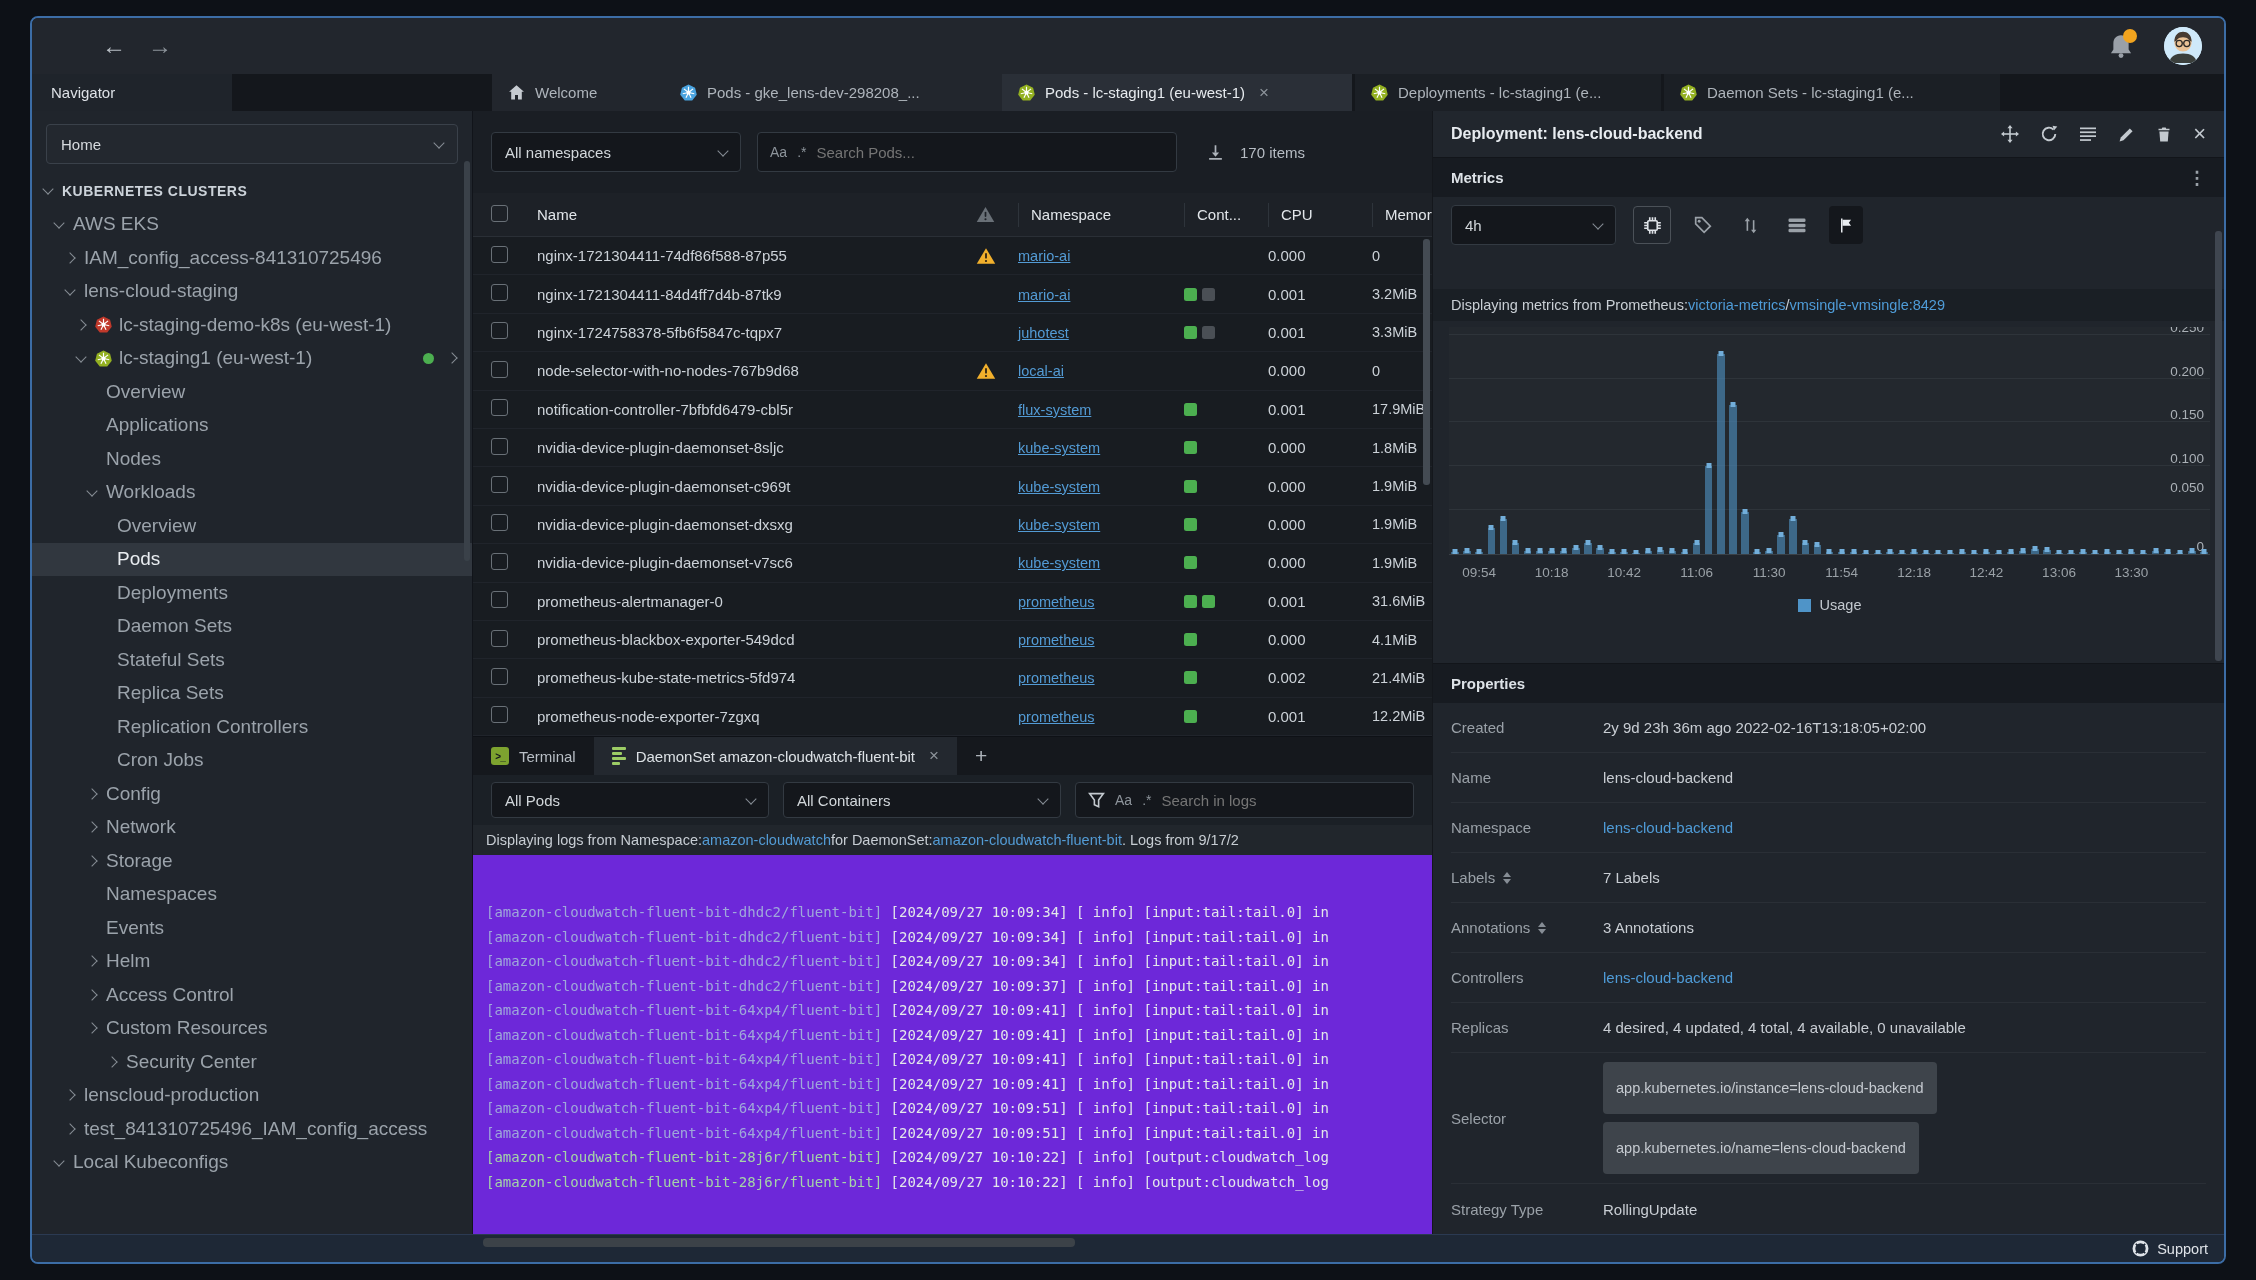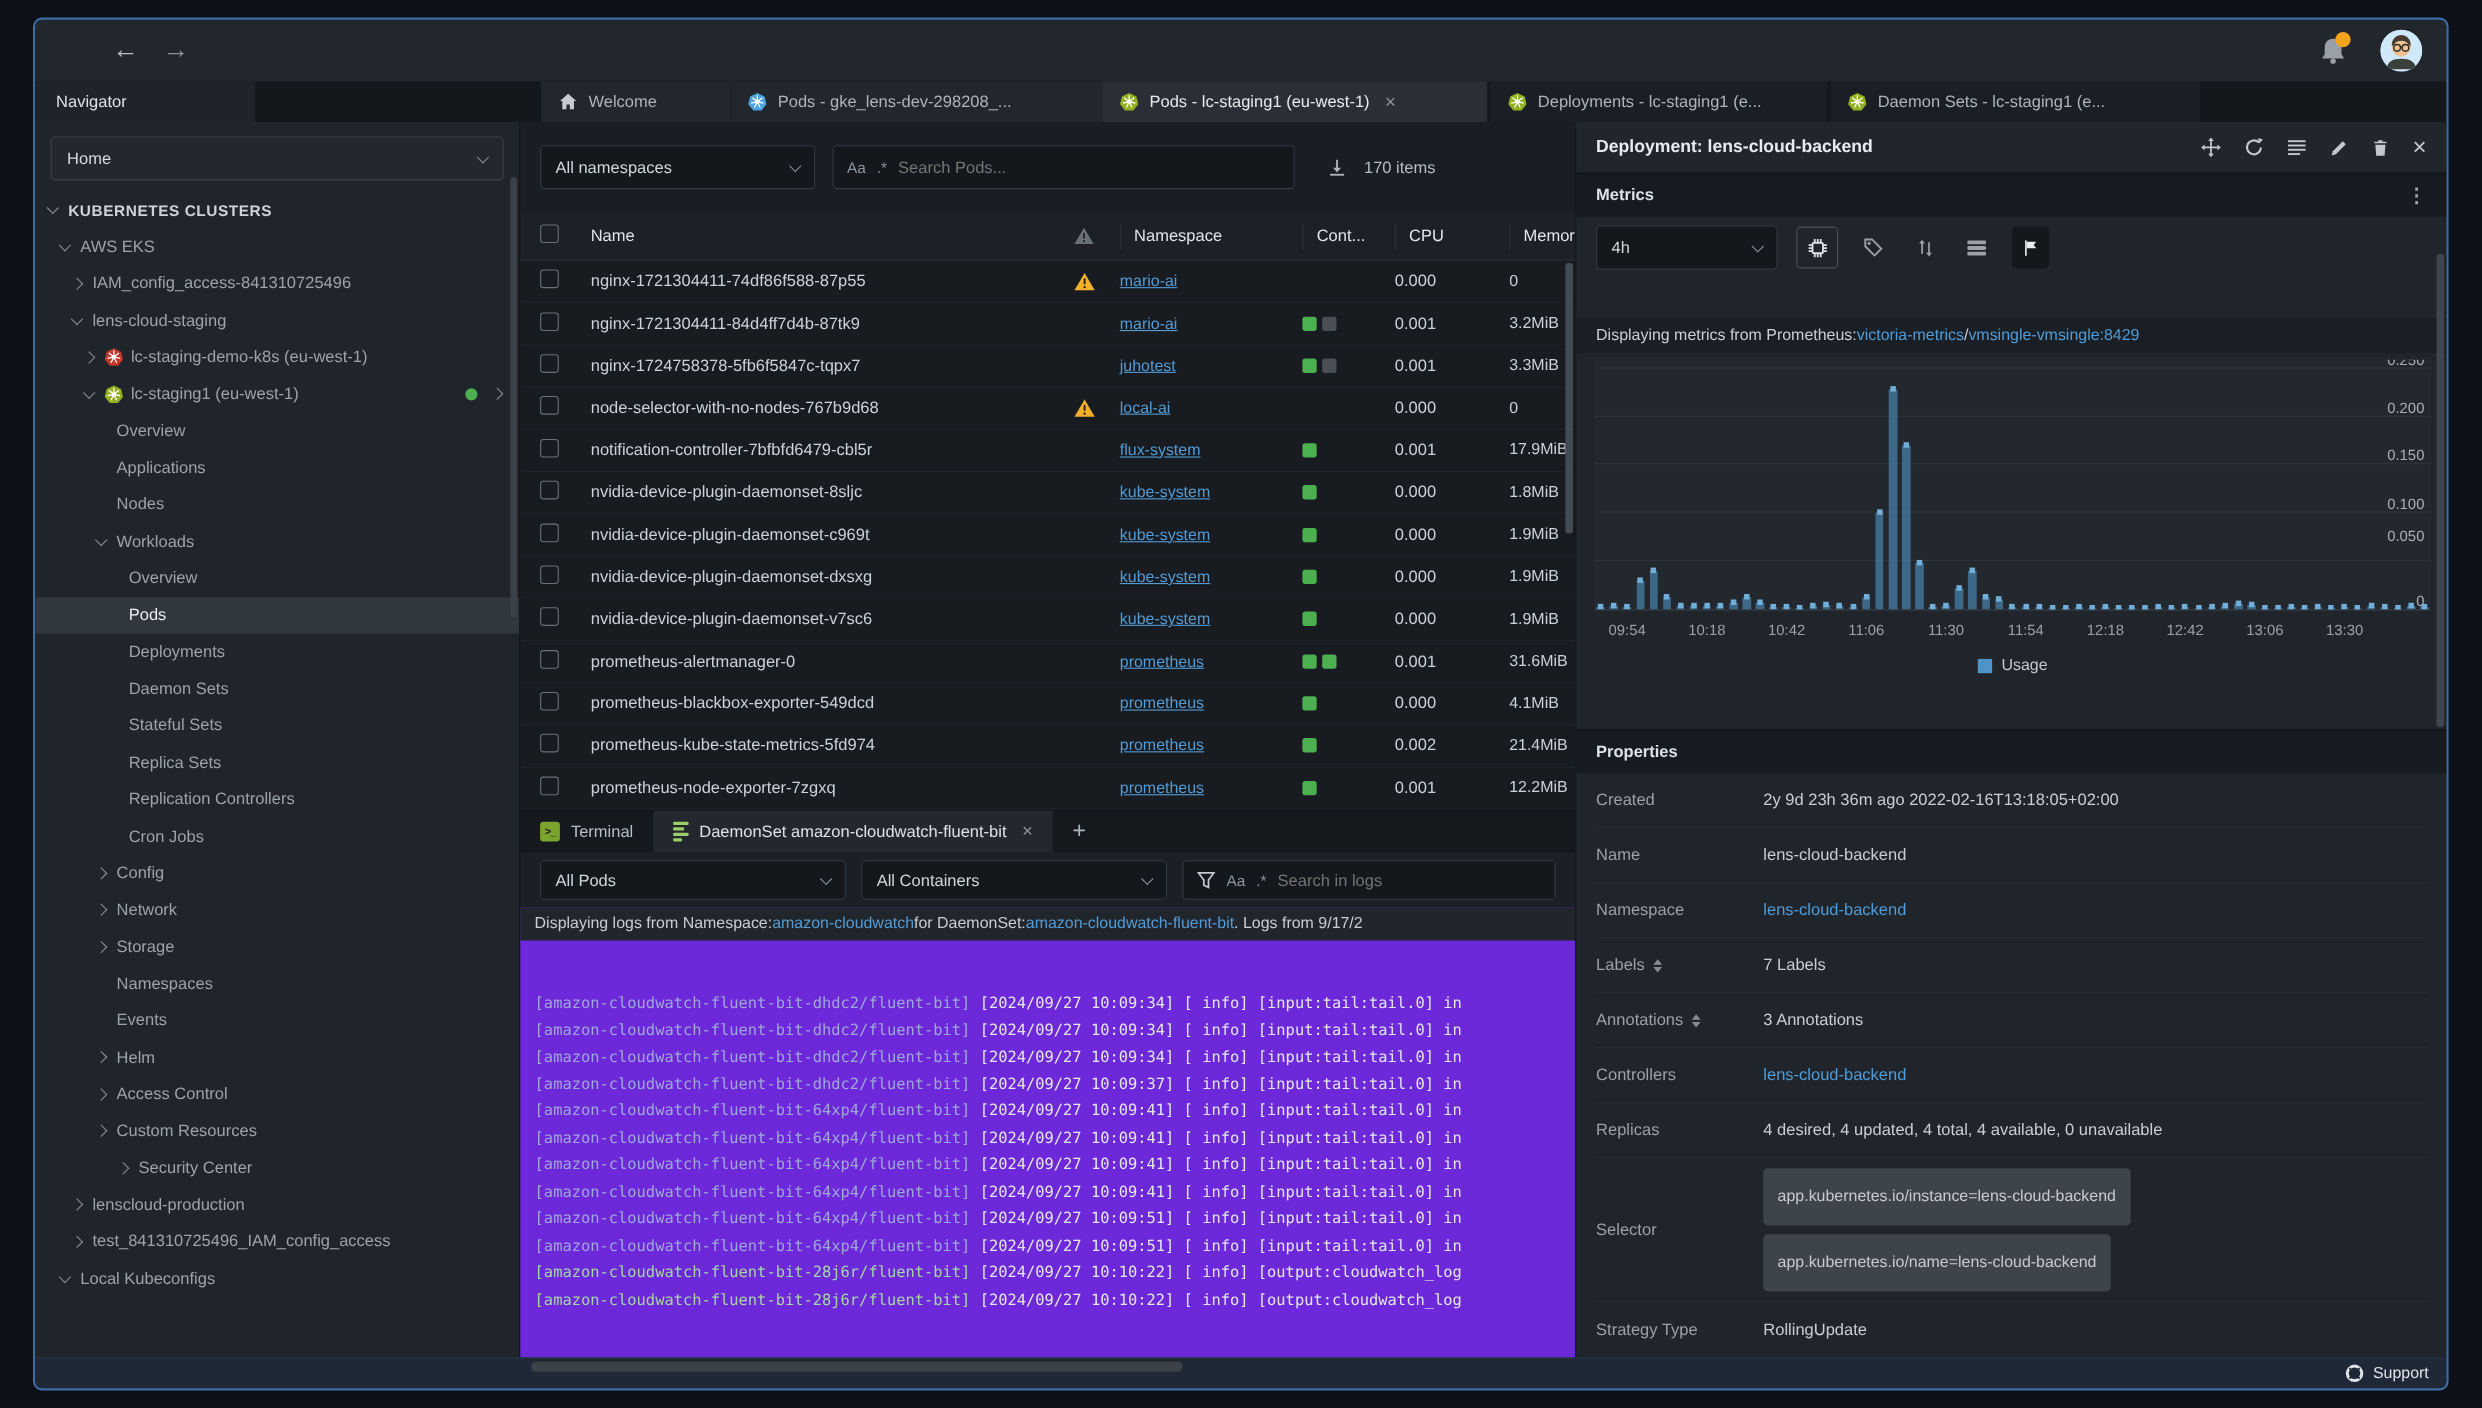--- a/index.html
+++ b/index.html
@@ -24,21 +24,21 @@
   .tab-active { background:#2a2f37; color:#e7ebef; }
   .tab-dark { background:#1b1f25; margin-left:3px; }
   .tab-close { font-size:17px; color:#8d949b; margin-left:4px; }
   
   .content { flex:1 1 auto; display:flex; min-height:0; }
   
   .sidebar { width:440px; flex:0 0 440px; background:#20252c; position:relative; display:flex; flex-direction:column; }
   .ctx-select { margin:13px 14px 10px 14px; height:40px; border:1px solid #3a414a; border-radius:4px;
                 display:flex; align-items:center; padding:0 14px; color:#d6dade; font-size:15px; cursor:pointer; background:#23282f; }
   .tree { flex:1; overflow:hidden; position:relative; }
-  .tree-item { height:33.5px; display:flex; align-items:center; font-size:15px; color:#9ba3ab; cursor:pointer; white-space:nowrap; }
+  .tree-item { height:33.5px; display:flex; align-items:center; font-size:19px; color:#9ba3ab; cursor:pointer; white-space:nowrap; }
   .tree-item.header { font-weight:bold; font-size:14px; letter-spacing:.5px; color:#ccd3da; }
   .tree-item.selected { background:#31373f; color:#e9edf1; }
   .chev { width:8px; height:8px; border-right:1.6px solid #868d95; border-bottom:1.6px solid #868d95; display:inline-block; flex:0 0 8px; }
   .chev.down { transform:rotate(45deg); margin-top:-3px; }
   .chev.right { transform:rotate(-45deg); }
   .chev-slot { width:18px; flex:0 0 18px; display:flex; justify-content:flex-start; align-items:center; }
   .tree-icon { width:17px; height:17px; margin-right:7px; flex:0 0 17px; }
   .tree-trail { margin-left:auto; margin-right:16px; display:flex; align-items:center; gap:14px; }
   .green-dot { width:11px; height:11px; border-radius:50%; background:#4caf50; }
   .sb-thumb { position:absolute; right:2px; top:50px; width:6px; height:400px; background:#3a4149; border-radius:3px; }

